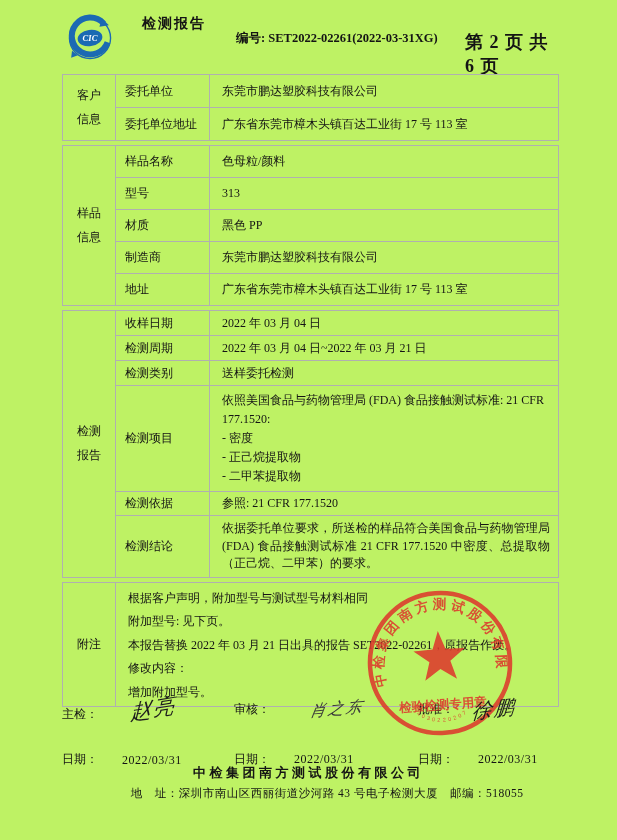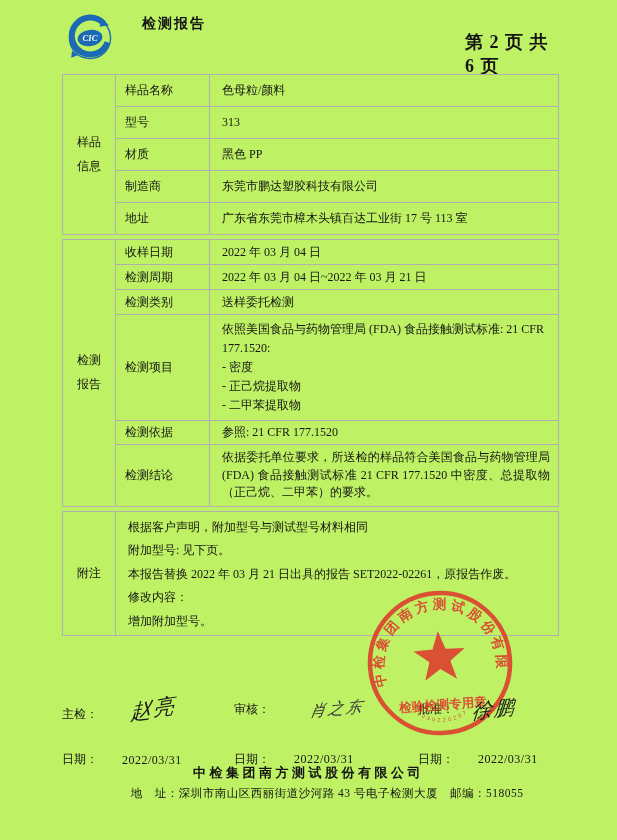--- a/index.html
+++ b/index.html
@@ -59,25 +59,44 @@
   <div class="header">
     <svg class="logo" width="52" height="48" viewBox="0 0 60 56">
       <circle cx="30" cy="28" r="24" fill="none" stroke="#1b6ab3" stroke-width="1.6"></circle>
       <path d="M 46 11 A 21.5 21.5 0 1 0 50.5 33" fill="none" stroke="#1b6ab3" stroke-width="7"></path>
       <path d="M 44 5 L 52 13 L 41 15 Z" fill="#1b6ab3"></path>
       <path d="M 9 43 L 16 48 L 8 51 Z" fill="#1b6ab3"></path>
       <ellipse cx="30" cy="28" rx="14.5" ry="9.5" fill="#1b6ab3" transform="rotate(-8 30 28)"></ellipse>
       <text x="30" y="31.5" text-anchor="middle" font-size="10" font-weight="bold" font-style="italic" fill="#ffffff" font-family="Liberation Serif, serif">CIC</text>
     </svg>
     <div class="report-title">检测报告</div>
+    <div class="report-no"><span>编号: </span><span>SET2022-02261(2022-03-31XG)</span></div>
     <div class="page-info">第 2 页 共 6 页</div>
   </div>
 
   <div class="content">
 
+    <table>
+      <colgroup>
+          <col style="width:53px">
+          <col style="width:94px">
+          <col style="width:349px">
+        </colgroup>
+      <tbody>
+          <tr class="r33">
+        <td class="sec" rowspan="2">客户信息</td>
+        <td class="lbl">委托单位</td>
+        <td class="val">东莞市鹏达塑胶科技有限公司</td>
+      </tr>
+      <tr class="r33">
+        <td class="lbl">委托单位地址</td>
+        <td class="val">广东省东莞市樟木头镇百达工业街 17 号 113 室</td>
+      </tr>
+    </tbody>
+      </table>
 
     <table>
       <colgroup>
           <col style="width:53px">
           <col style="width:94px">
           <col style="width:349px">
         </colgroup>
       <tbody>
           <tr class="r32">
         <td class="sec" rowspan="5">样品信息</td>

